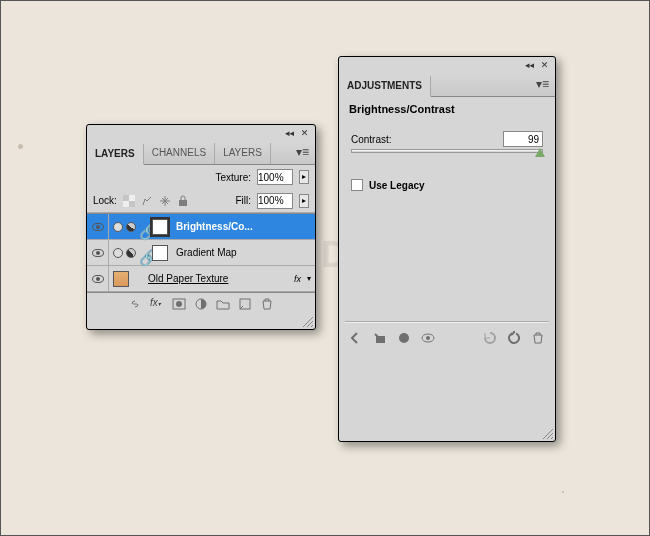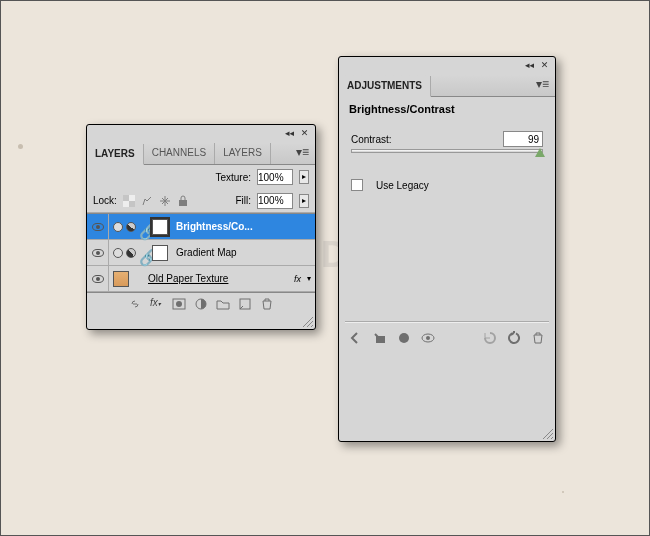--- a/index.html
+++ b/index.html
@@ -54,21 +54,21 @@
   
   #adj { left: 337px; top: 55px; width: 218px; height: 386px; }
   .adj-tab { margin-top: 18px; height: 22px; background: linear-gradient(#d6d6d6,#c8c8c8); display:flex; border-bottom: 1px solid #888; }
   .adj-tab .tab { font-weight:700; color:#222; }
   .adj-title { font-size: 11px; font-weight: 700; padding: 6px 10px 10px; }
   .slider-row { padding: 6px 12px 0; }
   .slider-row .lblrow { display:flex; justify-content: space-between; align-items:center; font-size: 10px; margin-bottom: 2px; }
   .slider-row input[type="text"] { width: 40px; height: 16px; font-size: 10px; text-align: right; border: 1px solid #888; padding-right: 3px; }
   .track { height: 4px; background: linear-gradient(#fff,#ccc); border: 1px solid #999; position: relative; margin-bottom: 14px; }
   .thumb-slider { position: absolute; top: -2px; width: 0; height: 0; border-left: 5px solid transparent; border-right: 5px solid transparent; border-bottom: 9px solid #7aa869; transform: translateX(-5px); }
-  .chk-row { margin-top: 26px; padding-left: 12px; font-size: 10px; display:flex; align-items:center; gap: 13px; }
+  .chk-row { margin-top: 26px; padding-left: 12px; font-size: 10px; display:flex; align-items:center; gap: 6px; font-weight: bold; }
   .chk { width: 12px; height: 12px; border: 1px solid #888; background: #fff; }
   .divider { margin: 130px 6px 0; border-top: 1px solid #aaa; border-bottom: 1px solid #eee; height:0; }
   .adj-footer { display:flex; align-items:center; gap: 10px; height: 30px; padding: 0 10px; }
   .adj-footer .foot-ico { opacity: .7; }
   .gap { flex: 1; }
 </style>
 </head>
 <body>
 
 <div class="dust d1"></div>

